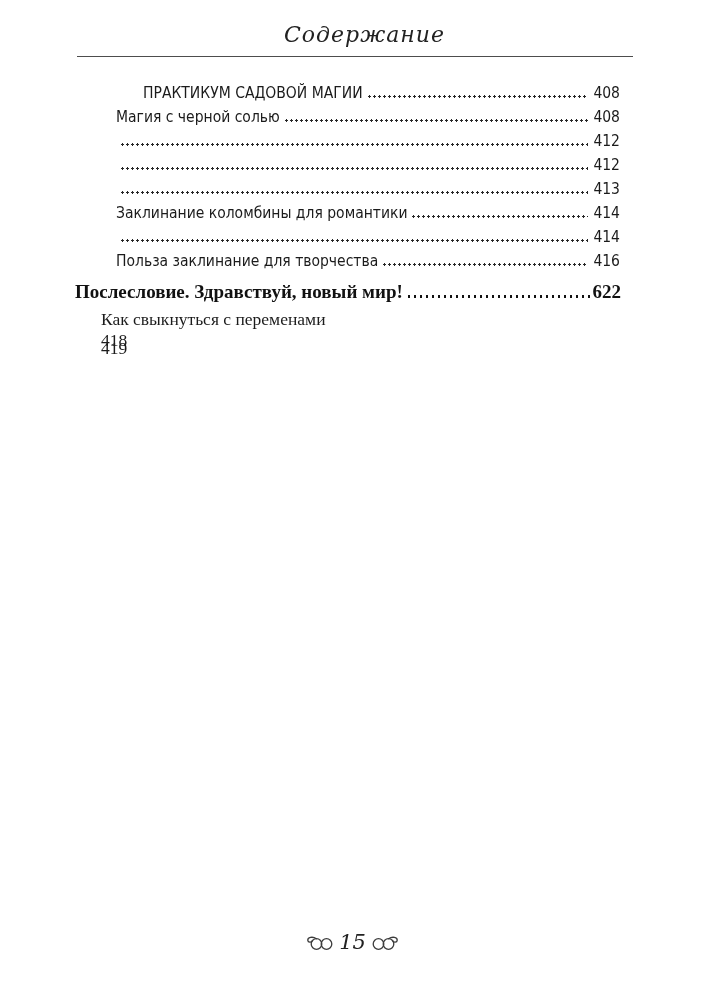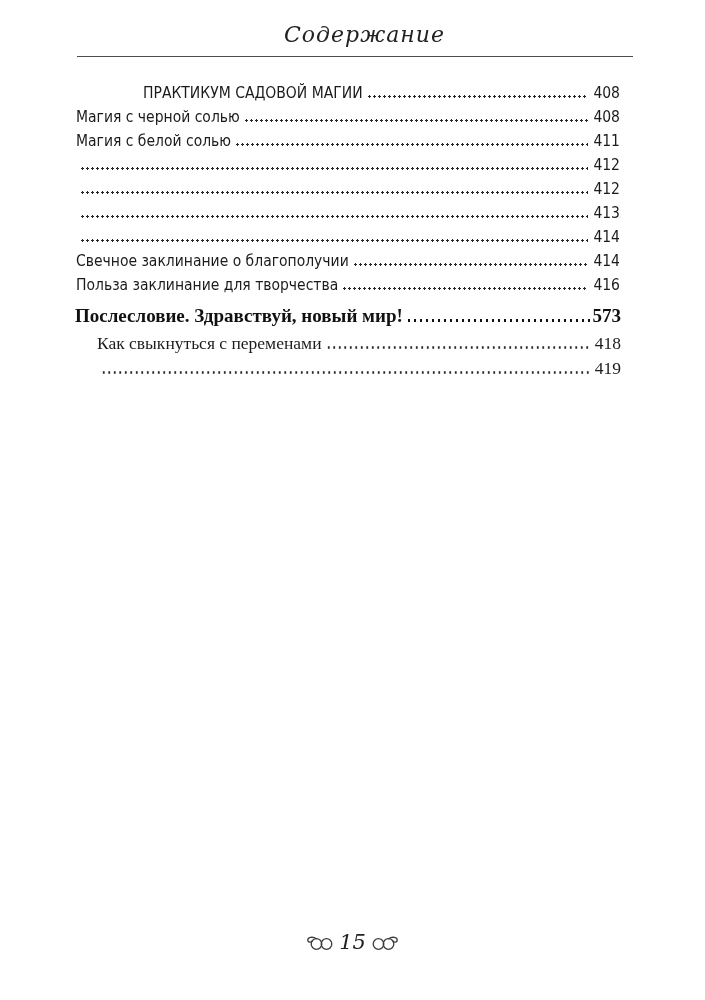--- a/index.html
+++ b/index.html
@@ -50,21 +50,21 @@
   .row .pageno{white-space:nowrap;}
   
   .row.section, .row.sub{
     font-family:"DejaVu Sans","Liberation Sans",sans-serif;
     font-stretch:condensed;
     font-size:15.5px;
     font-weight:500;
     color:#1b1b1b;
   }
   .row.section{padding-left:143px;}
-  .row.sub{padding-left:76px;}
+  .row.sub{padding-left:116px;}
   
   .row.chapter{
     margin-top:5px;
     height:28px;
     font-family:"Liberation Serif", serif;
     font-size:19px;
     font-weight:bold;
     padding-left:75px;
     padding-right:84px;
     color:#111;
@@ -73,20 +73,21 @@
     margin:0 0 0 3px;
     background-image:radial-gradient(circle, #111 1.3px, rgba(0,0,0,0) 1.5px);
     background-size:6px 3px;
   }
   .row.chapter-sub{
     height:25px;
     font-family:"Liberation Serif", serif;
     font-size:17.5px;
     padding-left:97px;
     padding-right:84px;
+    flex-direction:column;
   }
   .row.chapter-sub .leader{
     background-size:5.5px 3px;
   }
   
   .footer{
     position:absolute;top:930px;left:0;width:705px;
     display:flex;justify-content:center;align-items:center;
   }
   .footer .pagenum{
@@ -111,54 +112,49 @@
       <span class="label">ПРАКТИКУМ САДОВОЙ МАГИИ</span>
       <span class="leader"></span>
       <span class="pageno">408</span>
     </div>
       <div class="row sub">
       <span class="label">Магия с черной солью</span>
       <span class="leader"></span>
       <span class="pageno">408</span>
     </div>
       <div class="row sub">
-      <span class="label">Магия с белой солью</span>
-      <span class="leader"></span>
-      <span class="pageno">411</span>
-    </div>
-      <div class="row sub">
       <span class="leader"></span>
       <span class="pageno">412</span>
     </div>
       <div class="row sub">
       <span class="leader"></span>
       <span class="pageno">412</span>
     </div>
       <div class="row sub">
       <span class="leader"></span>
       <span class="pageno">413</span>
     </div>
       <div class="row sub">
+      <span class="label">Заклинание коломбины для романтики</span>
       <span class="leader"></span>
       <span class="pageno">414</span>
     </div>
       <div class="row sub">
-      <span class="label">Свечное заклинание о благополучии</span>
       <span class="leader"></span>
       <span class="pageno">414</span>
     </div>
       <div class="row sub">
       <span class="label">Польза заклинание для творчества</span>
       <span class="leader"></span>
       <span class="pageno">416</span>
     </div>
       <div class="row chapter">
       <span class="label">Послесловие. Здравствуй, новый мир!</span>
       <span class="leader"></span>
-      <span class="pageno">573</span>
+      <span class="pageno">622</span>
     </div>
       <div class="row chapter-sub">
       <span class="label">Как свыкнуться с переменами</span>
       <span class="leader"></span>
       <span class="pageno">418</span>
     </div>
       <div class="row chapter-sub">
       <span class="leader"></span>
       <span class="pageno">419</span>
     </div>

